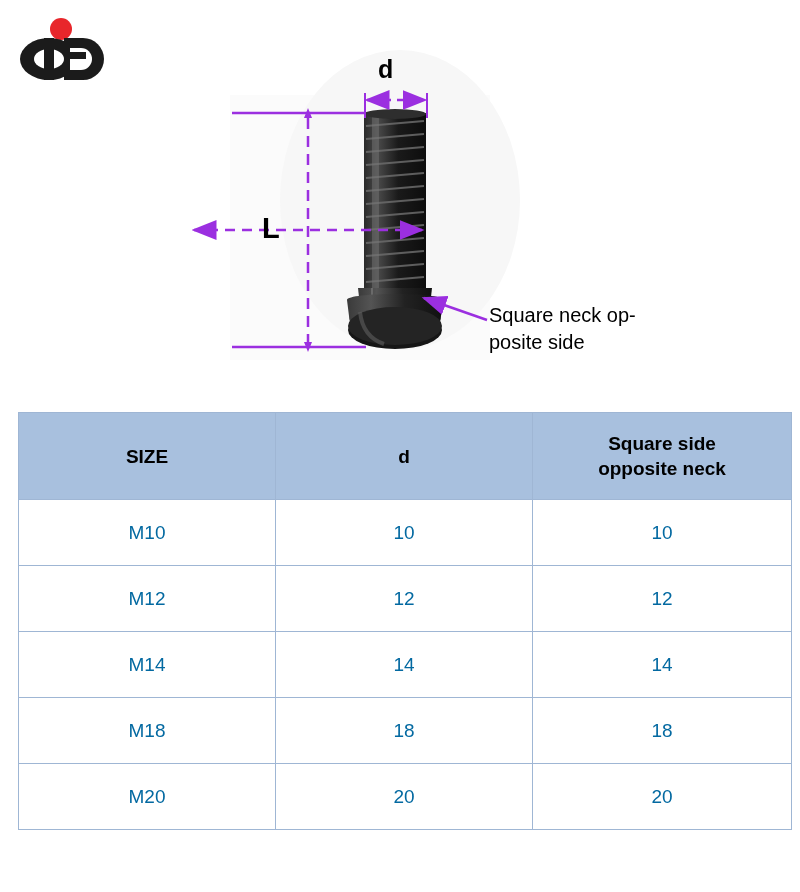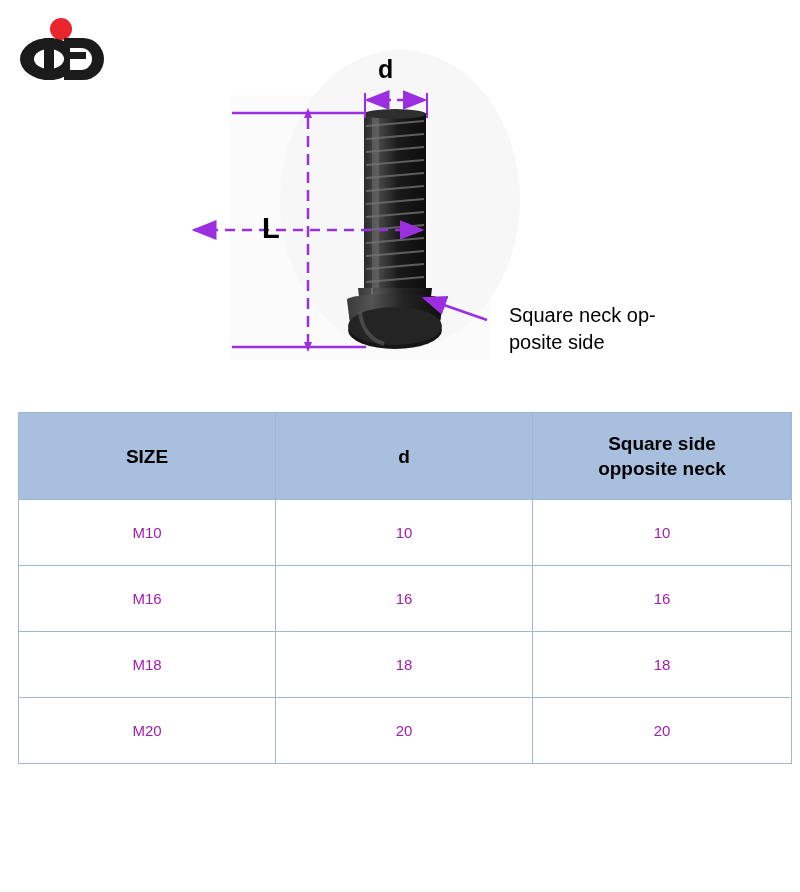--- a/index.html
+++ b/index.html
@@ -115,21 +115,20 @@
     top: 212px;
     font-size: 29px;
     font-weight: bold;
   }
   .lbl-neck {
     left: 489px;
     top: 302px;
     font-size: 20px;
     line-height: 27px;
     width: 220px;
-    margin-left: 20px;
   }
 
   
   .table-wrap {
     position: absolute;
     left: 18px;
     top: 412px;
     width: 764px;
   }
   table.spec {
@@ -146,23 +145,23 @@
   table.spec thead th {
     background: #a8c0de;
     font-size: 19px;
     font-weight: bold;
     height: 84px;
     color: #000;
     line-height: 25px;
   }
   table.spec tbody td {
     height: 63px;
-    font-size: 15px;
+    font-size: 19px;
     background: #ffffff;
-    color: #a21caf;
+    color: #0369a1;
     text-align: center;
   }
   .col-size { width: 254px; }
   .col-d { width: 254px; }
   .col-neck { width: 256px; }
 </style>
 </head>
 <body>
 
 <div class="logo">
@@ -268,23 +267,28 @@
         </th>
       </tr>
     </thead>
     <tbody>
       <tr>
         <td>M10</td>
         <td>10</td>
         <td>10</td>
       </tr>
       <tr>
-        <td>M16</td>
-        <td>16</td>
-        <td>16</td>
+        <td>M12</td>
+        <td>12</td>
+        <td>12</td>
+      </tr>
+      <tr>
+        <td>M14</td>
+        <td>14</td>
+        <td>14</td>
       </tr>
       <tr>
         <td>M18</td>
         <td>18</td>
         <td>18</td>
       </tr>
       <tr>
         <td>M20</td>
         <td>20</td>
         <td>20</td>

